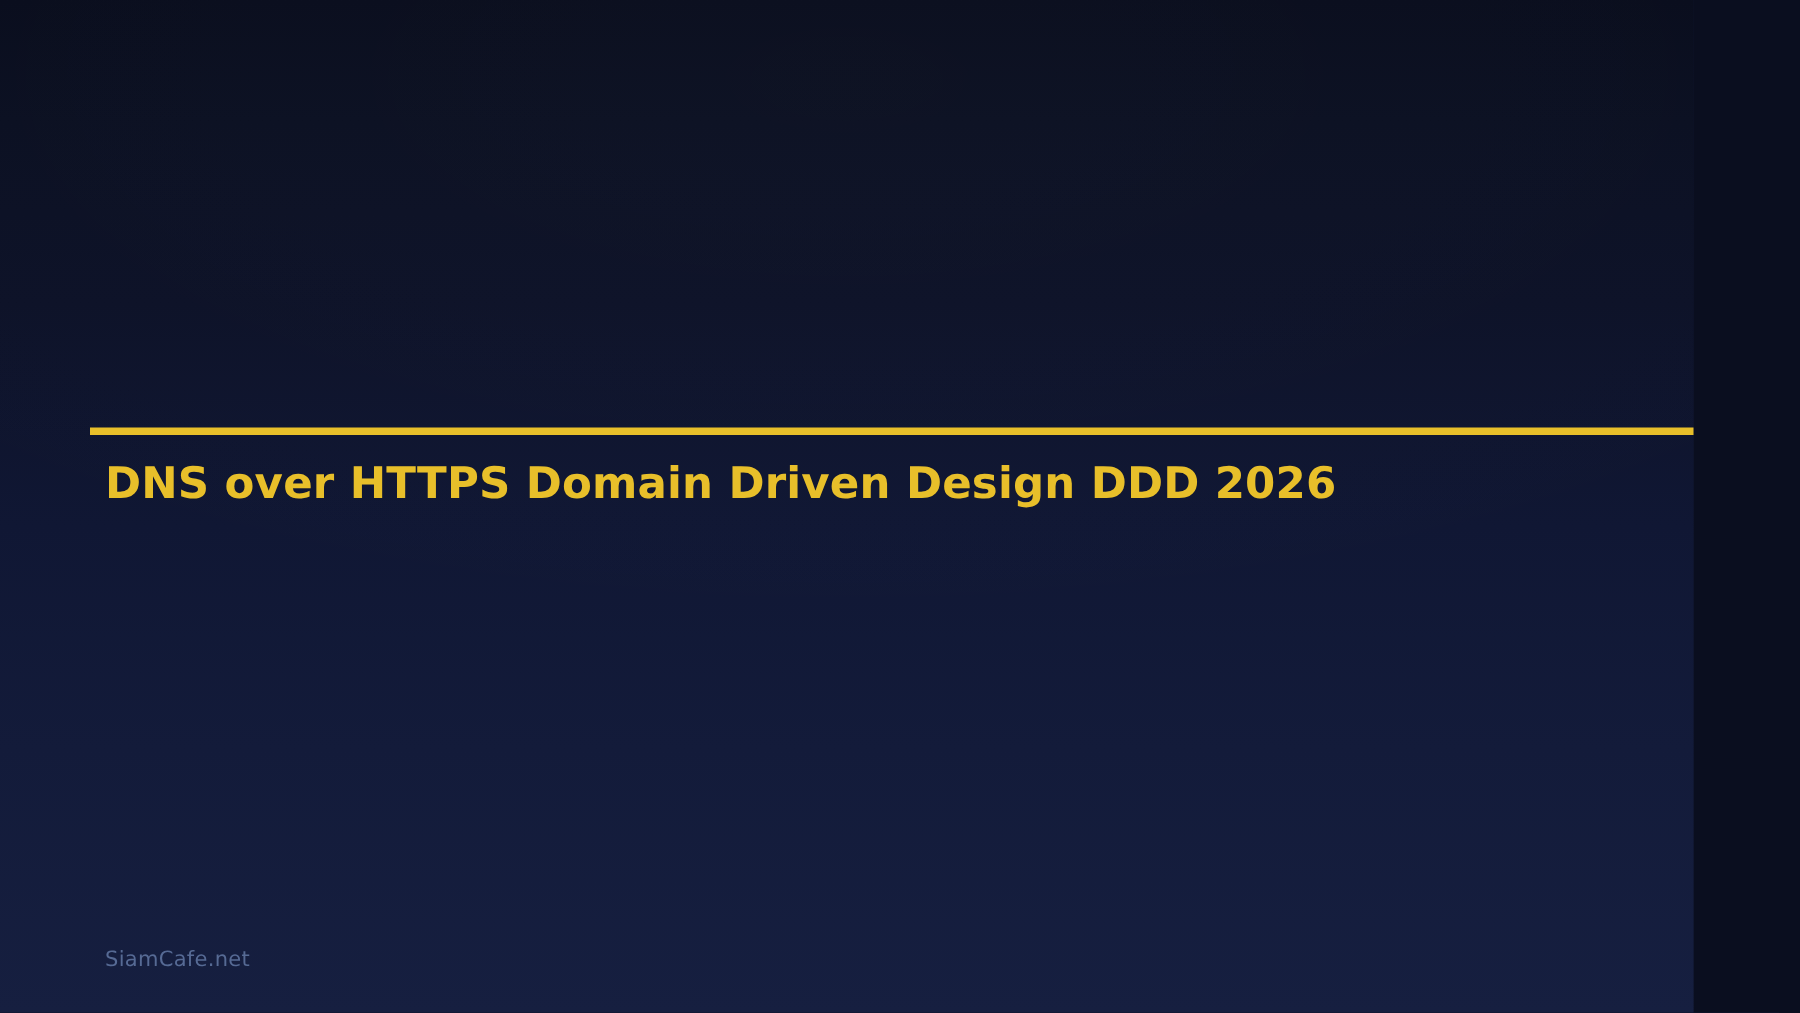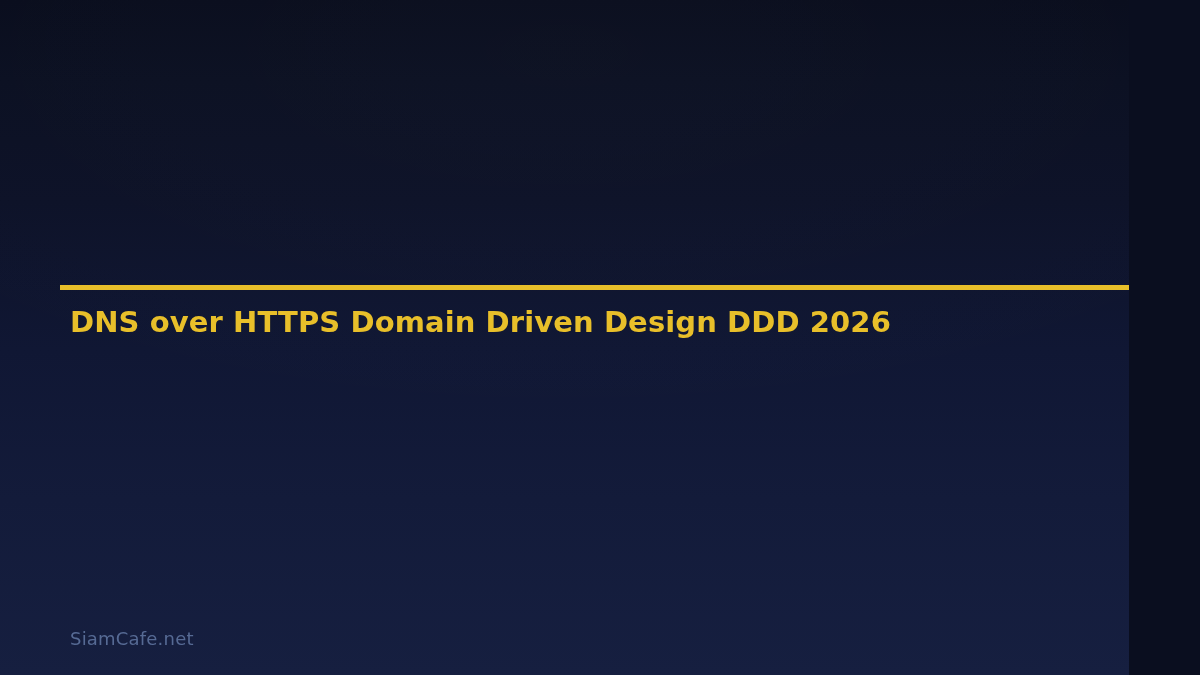--- a/index.html
+++ b/index.html
@@ -71,21 +71,21 @@
     white-space: nowrap;
   }
 
   .footer {
     position: absolute;
     left: 70px;
     top: 629px;
   }
 
   .footer-text {
-    font-size: 18px;
+    font-size: 14px;
     line-height: 20px;
     font-weight: normal;
     color: #566a94;
     letter-spacing: 0.2px;
   }
 </style>
 </head>
 <body>
 
 <div class="slide">

